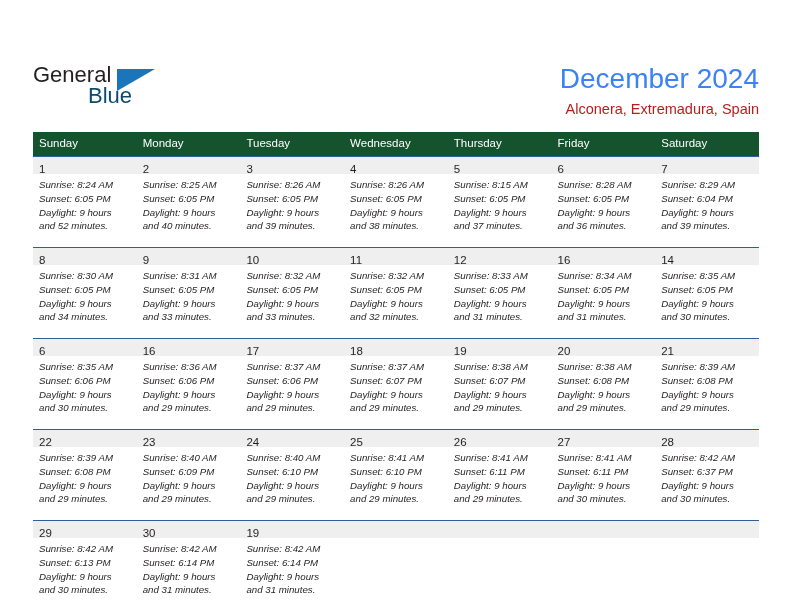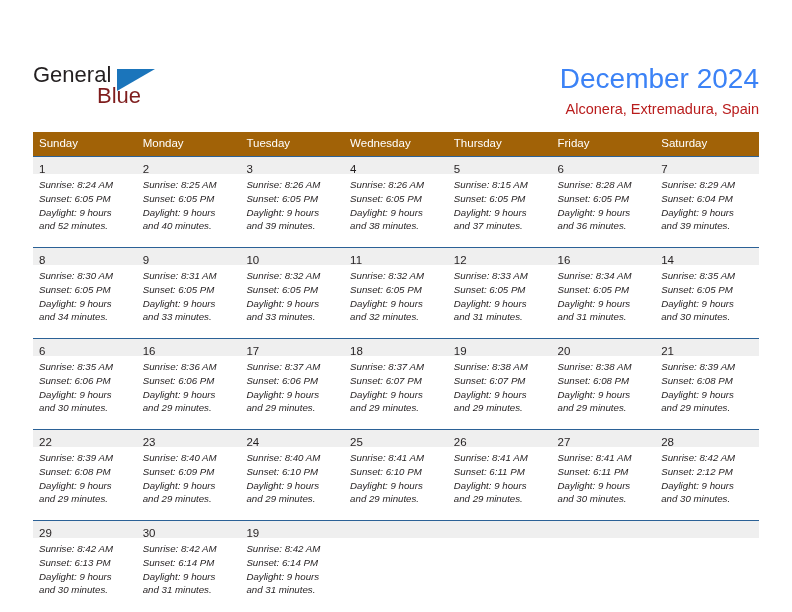--- a/index.html
+++ b/index.html
@@ -40,24 +40,24 @@
     position: absolute;
     left: 0;
     top: 0;
     font-size: 22px;
     color: #231f20;
     letter-spacing: 0px;
     line-height: 1;
   }
   .brand-blue {
     position: absolute;
-    left: 64px;
+    left: 55px;
     top: 21px;
     font-size: 22px;
-    color: #7f1d1d;
+    color: #0c4a6e;
     line-height: 1;
   }
   .brand-tri {
     position: absolute;
     left: 84px;
     top: 5px;
     width: 0;
     height: 0;
     border-left: 38px solid #1b75bb;
     border-bottom: 22px solid transparent;
@@ -86,21 +86,21 @@
   
   .cal-wrap {
     margin: 14px 33px 0 33px;
   }
   table.cal {
     width: 726px;
     border-collapse: collapse;
     table-layout: fixed;
   }
   table.cal th {
-    background: #a16207;
+    background: #14532d;
     color: #ffffff;
     font-weight: normal;
     font-size: 11.5px;
     text-align: left;
     padding: 5px 0 6px 6px;
     border: none;
     line-height: 1.1;
   }
   table.cal td {
     vertical-align: top;
@@ -475,21 +475,21 @@
                   <div>Daylight: 9 hours</div>
                   <div>and 30 minutes.</div>
                 </div>
               </div>
             </td>
             <td>
               <div class="daycell">
                 <div class="daynum-strip"><span class="daynum">28</span></div>
                 <div class="dayinfo">
                   <div>Sunrise: 8:42 AM</div>
-                  <div>Sunset: 2:12 PM</div>
+                  <div>Sunset: 6:37 PM</div>
                   <div>Daylight: 9 hours</div>
                   <div>and 30 minutes.</div>
                 </div>
               </div>
             </td>
           </tr>
           <tr class="week-row">
             <td>
               <div class="daycell">
                 <div class="daynum-strip"><span class="daynum">29</span></div>

